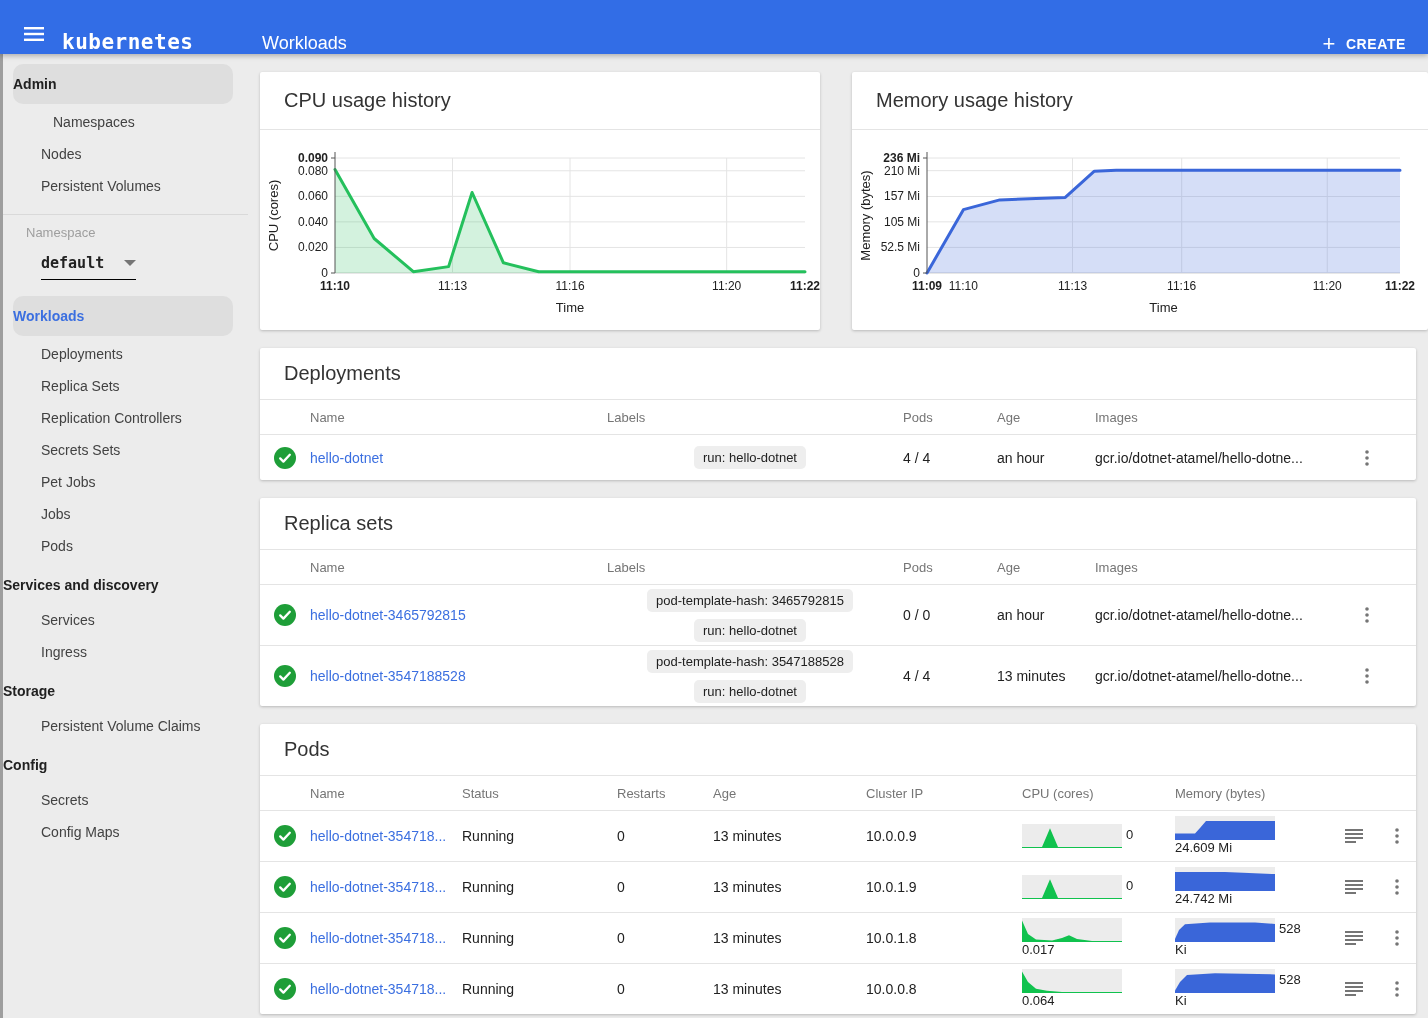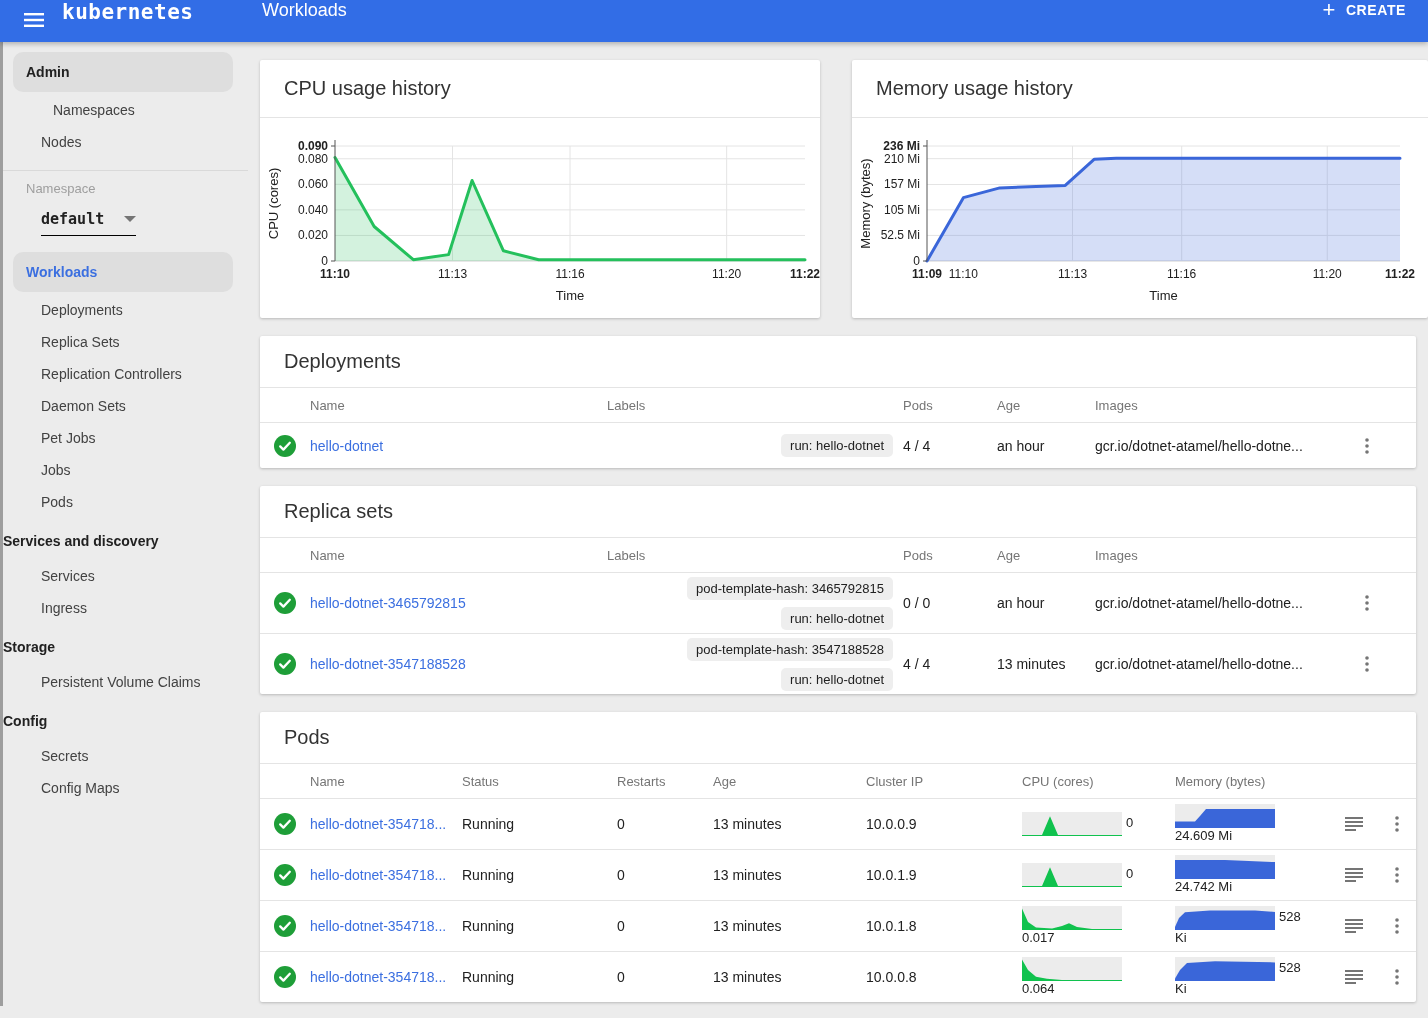--- a/index.html
+++ b/index.html
@@ -4,36 +4,36 @@
 <style>
   :root{
     --header-blue:#326de6; --link-blue:#3b6fe0; --check-green:#1e9e38;
     --spark-green:#10c24e; --spark-blue:#3a66d9; --chip-bg:#eeeeee; --page-bg:#ececec;
   }
   *{box-sizing:border-box; margin:0; padding:0;}
   html,body{width:1428px; height:1018px; overflow:hidden;}
   body{font-family:"Liberation Sans","DejaVu Sans",sans-serif; background:var(--page-bg); color:#212121;}
 
   
-  .topbar{position:relative; height:42px; background:var(--header-blue); display:flex; align-items:flex-start;
+  .topbar{position:relative; height:54px; background:var(--header-blue); display:flex; align-items:flex-end;
           box-shadow:0 2px 5px rgba(0,0,0,.26); z-index:10;}
   .menu-btn{width:40px; height:40px; margin-left:14px; display:flex; align-items:center; justify-content:center; cursor:pointer;}
   .logo{color:#fff; font-family:"DejaVu Sans Mono","Liberation Mono",monospace; font-weight:bold; font-size:21px; margin-left:8px; letter-spacing:.5px; cursor:pointer;}
   .page-title{position:absolute; left:262px; color:#fff; font-size:18px;}
   .create-btn{margin-left:auto; margin-right:22px; background:none; border:none; color:#fff; display:flex; align-items:center;
               font-size:14px; font-weight:bold; letter-spacing:.6px; cursor:pointer; font-family:inherit;}
   .create-btn .plus{font-size:22px; font-weight:normal; margin-right:10px; line-height:20px;}
 
   
   .app{display:flex; height:964px;}
   .sidebar{width:248px; flex:0 0 248px; padding-top:10px; overflow:hidden; border-left:3px solid #9e9e9e;}
   .main{flex:1; padding:18px 12px 0 12px; overflow:hidden;}
 
   
-  .nav-head{height:40px; margin:0 15px 0 10px; padding-left:13px; display:flex; align-items:center;
+  .nav-head{height:40px; margin:0 15px 0 10px; display:flex; align-items:center;
             font-size:14px; font-weight:bold; color:#212121; border-radius:10px; cursor:pointer;}
   .nav-head.hl{background:#dedede;}
   .nav-head.active{color:var(--link-blue);}
   .nav-item{height:32px; display:flex; align-items:center; padding-left:38px; font-size:14px; color:#424242; cursor:pointer;}
   .nav-group{height:38px; display:flex; align-items:center; font-size:14px; font-weight:bold; color:#212121; margin-top:4px;}
   .side-divider{border:none; border-top:1px solid #d9d9d9; margin:12px 0 10px 0;}
   .ns-label{padding-left:23px; font-size:13px; color:#9e9e9e; margin:4px 0 14px 0;}
   .ns-select{margin:0 0 16px 38px; width:95px; display:flex; align-items:center; justify-content:space-between;
              border-bottom:1px solid #000000; padding-bottom:7px; cursor:pointer;}
   .ns-select .val{font-family:"DejaVu Sans Mono","Liberation Mono",monospace; font-weight:bold; font-size:15px; color:#212121;}
@@ -48,21 +48,21 @@
   .chart-card svg{display:block;}
 
   
   .grid-d{display:grid; grid-template-columns:50px 297px 296px 94px 98px 260px 1fr; align-items:center;}
   .grid-p{display:grid; grid-template-columns:50px 152px 155px 96px 153px 156px 153px 167px 43px 1fr; align-items:center;}
   .thead{height:34px; color:#757575; font-size:13px;}
   .trow{border-top:1px solid #e4e4e4; font-size:14px;}
   .trow.h46{height:46px;} .trow.h61{height:61px;} .trow.h51{height:51px;}
   .cell-icon{padding-left:14px; display:flex; align-items:center;}
   .link{color:var(--link-blue); cursor:pointer; white-space:nowrap; overflow:hidden;}
-  .chips{display:flex; flex-direction:column; align-items:flex-end; gap:7px; padding-right:10px;}
+  .chips{display:flex; flex-direction:column; align-items:center; gap:7px; padding-right:10px;}
   .chip{background:var(--chip-bg); border-radius:5px; padding:4px 9px; font-size:13px; color:#212121; white-space:nowrap;}
   .images-cell{white-space:nowrap; overflow:hidden; padding-right:30px;}
   .row-menu{justify-self:start; width:24px; height:24px; display:flex; align-items:center; justify-content:center; cursor:pointer;}
   .logs-btn{width:24px; height:24px; display:flex; align-items:center; justify-content:center; cursor:pointer;}
   .spark-cell{line-height:16px; font-size:13px;}
   .spark-cell.cpu{width:112px;} .spark-cell.mem{width:137px;}
   .spark{background:#ececec; vertical-align:middle; margin-right:4px; display:inline-block;}
 </style>
 </head>
 <body>
@@ -82,31 +82,32 @@
     <span>CREATE</span>
   </button>
 </header>
 
 <div class="app">
 
   <nav class="sidebar">
     <div class="nav-head hl">Admin</div>
     <div class="nav-item" style="margin-top:2px;margin-left:12px;">Namespaces</div>
     <div class="nav-item">Nodes</div>
+    <div class="nav-item">Persistent Volumes</div>
     <hr class="side-divider">
     <div class="ns-label">Namespace</div>
     <div class="ns-select">
       <span class="val">default</span>
       <span class="caret"></span>
     </div>
     <div class="nav-head hl active">Workloads</div>
     <div class="nav-item" style="margin-top:2px;">Deployments</div>
     <div class="nav-item">Replica Sets</div>
     <div class="nav-item">Replication Controllers</div>
-    <div class="nav-item">Daemon Sets</div>
+    <div class="nav-item">Secrets Sets</div>
     <div class="nav-item">Pet Jobs</div>
     <div class="nav-item">Jobs</div>
     <div class="nav-item">Pods</div>
     <div class="nav-group">Services and discovery</div>
     <div class="nav-item">Services</div>
     <div class="nav-item">Ingress</div>
     <div class="nav-group">Storage</div>
     <div class="nav-item">Persistent Volume Claims</div>
     <div class="nav-group">Config</div>
     <div class="nav-item">Secrets</div>

